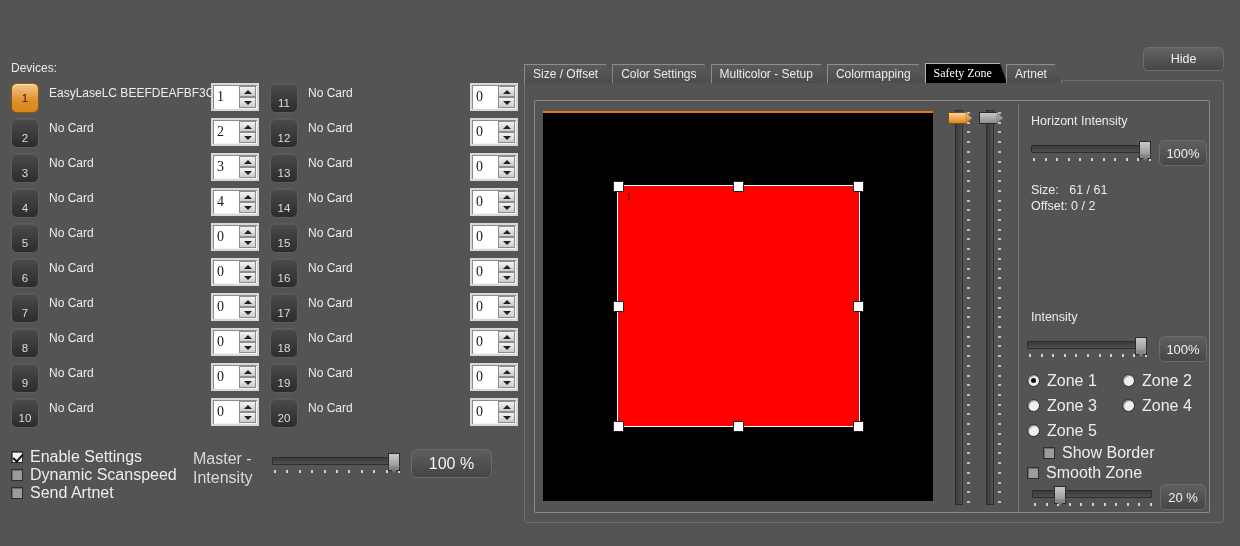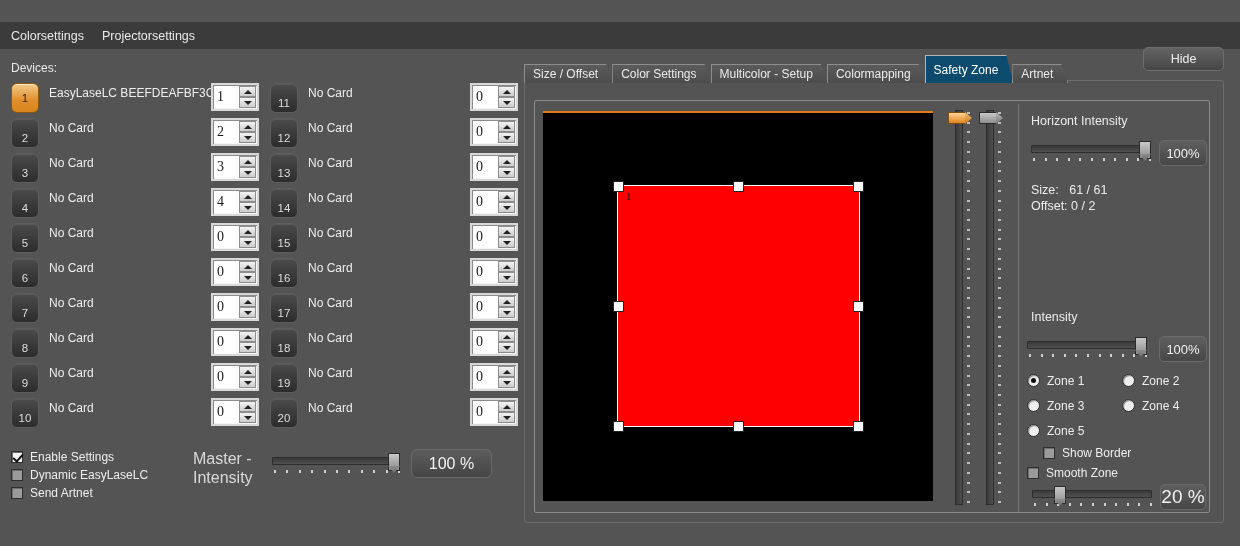--- a/index.html
+++ b/index.html
@@ -87,21 +87,21 @@
     width:12px;height:12px;background:#9b9b9b;border:1px solid #2f2f2f;
     box-sizing:border-box;position:relative;flex:none;
     box-shadow:inset 1px 1px 0 #6e6e6e;
   }
   .chk.on{background:#f3f3f3;}
   .chk.on:after{
     content:"";position:absolute;left:3px;top:0px;width:4px;height:8px;
     border:solid #111;border-width:0 2px 2px 0;transform:rotate(42deg);
   }
   .cbrow{display:flex;align-items:center;gap:7px;height:18px;}
-  .cbrow span{font-size:12px;color:#ededed;}
+  .cbrow span{font-size:16px;color:#ededed;}
 
   .rad{
     width:13px;height:13px;border-radius:50%;background:#efefef;
     border:1px solid #2b2b2b;box-sizing:border-box;position:relative;flex:none;
     box-shadow:inset 1px 1px 1px #858585;
   }
   .rad.on:after{
     content:"";position:absolute;left:3px;top:3px;width:5px;height:5px;
     border-radius:50%;background:#101010;
   }
@@ -163,21 +163,21 @@
   .tab{
     position:relative;height:19px;margin-right:-1px;
     padding:0 9px 0 8px;box-sizing:border-box;
     background:linear-gradient(#5b5b5b,#4c4c4c);
     border:1px solid #8d8d8d;border-bottom:none;
     display:flex;align-items:center;font-size:12px;color:#eaeaea;
     clip-path:polygon(0 0,calc(100% - 7px) 0,100% 100%,0 100%);
     padding-right:14px;
   }
   .tab.sel{
-    background:#0c4a6e;border-color:#b5b5b5;color:#ffffff;height:28px;
+    background:#000000;border-color:#b5b5b5;color:#ffffff;height:20px;font-family:Liberation Serif, serif;
   }
 
   .instr{
     position:absolute;left:543px;top:94px;font-size:12px;color:#ededed;white-space:nowrap;
   }
   .groupbox{
     position:absolute;left:534px;top:100px;width:676px;height:413px;
     border:1px solid #8a8a8a;border-radius:2px;box-sizing:border-box;
   }
   .canvas{
@@ -213,24 +213,20 @@
   .divider{position:absolute;width:1px;background:#767676;}
   .sec-title{position:absolute;font-size:12.5px;color:#ececec;}
   .sizetxt{position:absolute;font-size:12.5px;color:#ececec;line-height:16px;white-space:pre;}
 </style>
 </head>
 <body>
 
 <div class="app">
 
 
-  <div class="menubar">
-    <span class="menu-item">Colorsettings</span>
-    <span class="menu-item">Projectorsettings</span>
-  </div>
 
   <div class="devices-label">Devices:</div>
 
   <div id="devcol-a" class="dev-col" style="left:11px;top:82px;width:255px;">
       <div class="dev-row">
         <div class="dev-btn active">1</div>
         <div class="dev-name">EasyLaseLC BEEFDEAFBF3C</div>
         <div class="spin" style="left:200px;">
           <div class="spin-val">1</div>
           <div class="spin-btns">
@@ -532,21 +528,21 @@
       </div>
     </div>
 
   <div id="left-checks" style="position:absolute;left:11px;top:448px;">
       <div class="cbrow">
         <span class="chk on"></span>
         <span>Enable Settings</span>
       </div>
       <div class="cbrow">
         <span class="chk"></span>
-        <span>Dynamic EasyLaseLC</span>
+        <span>Dynamic Scanspeed</span>
       </div>
       <div class="cbrow">
         <span class="chk"></span>
         <span>Send Artnet</span>
       </div>
     </div>
 
   <div class="master-label">
     <div>Master -</div>
     <div>Intensity</div>
@@ -784,15 +780,15 @@
         <i style="position:absolute;left:46px;top:0;width:2px;height:3px;background:#cfcfcf;"></i>
         <i style="position:absolute;left:58px;top:0;width:2px;height:3px;background:#cfcfcf;"></i>
         <i style="position:absolute;left:70px;top:0;width:2px;height:3px;background:#cfcfcf;"></i>
         <i style="position:absolute;left:81px;top:0;width:2px;height:3px;background:#cfcfcf;"></i>
         <i style="position:absolute;left:93px;top:0;width:2px;height:3px;background:#cfcfcf;"></i>
         <i style="position:absolute;left:104px;top:0;width:2px;height:3px;background:#cfcfcf;"></i>
         <i style="position:absolute;left:116px;top:0;width:2px;height:3px;background:#cfcfcf;"></i>
       </div>
     <div class="hthumb" id="thumb-smooth" style="left: 22px;"></div>
   </div>
-  <div class="pctbox" style="left:1160px;top:484px;width:46px;font-size:19px;">20 %</div>
+  <div class="pctbox" style="left:1160px;top:484px;width:46px;font-size:13px;">20 %</div>
 
 </div>
 
 </body></html>

